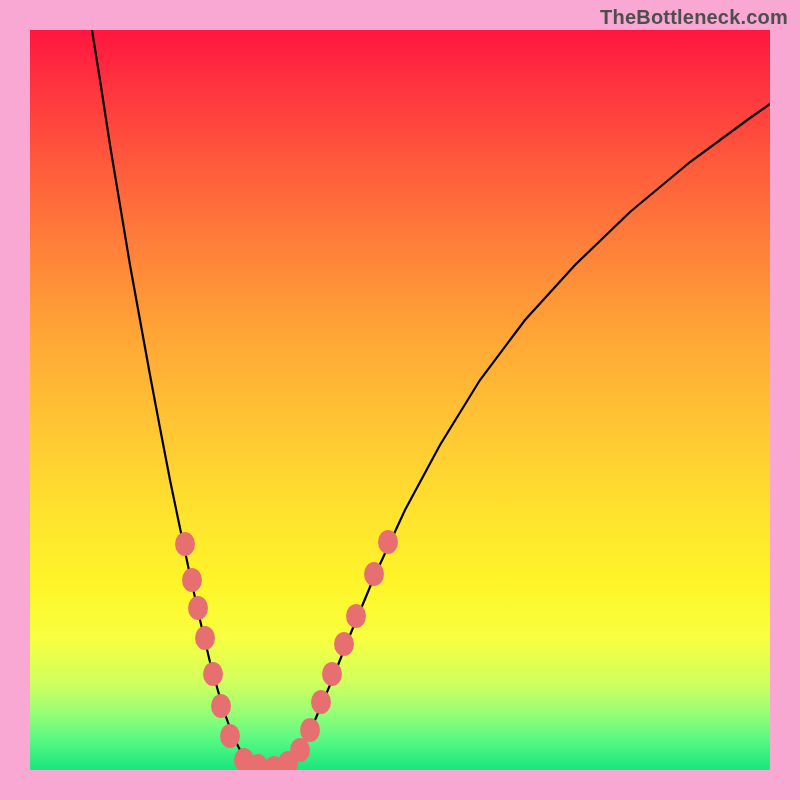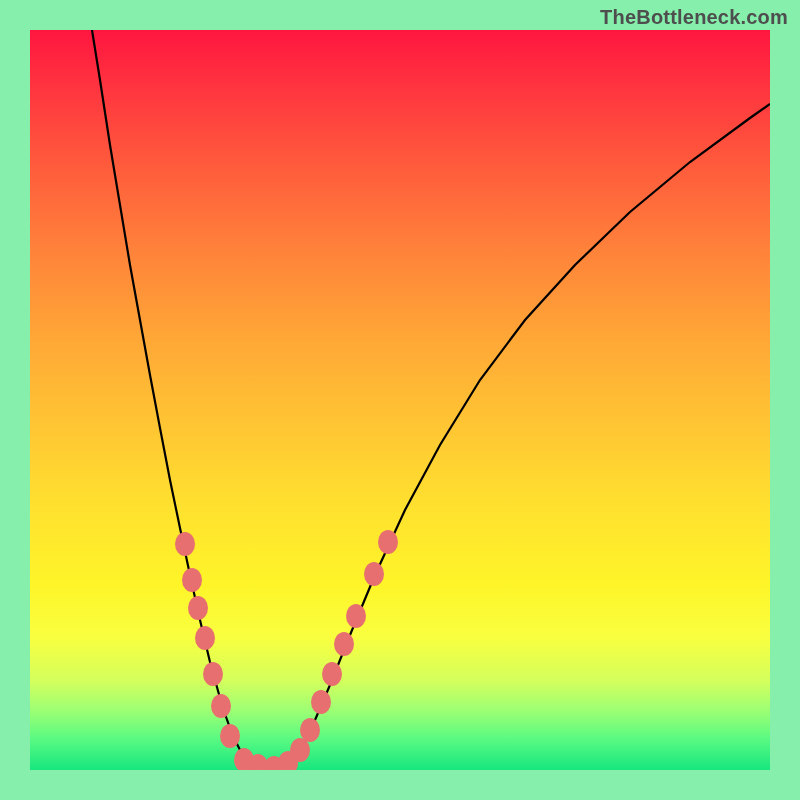--- a/index.html
+++ b/index.html
@@ -6,21 +6,21 @@
     margin: 0;
     padding: 0;
     width: 800px;
     height: 800px;
     overflow: hidden;
     font-family: Arial, Helvetica, sans-serif;
   }
   .frame {
     width: 800px;
     height: 800px;
-    background: #86efac;
+    background: #f9a8d4;
     position: relative;
   }
   .watermark {
     position: absolute;
     top: 6px;
     right: 12px;
     color: #4e4e4e;
     font-size: 20px;
     font-weight: 600;
     letter-spacing: 0.2px;

